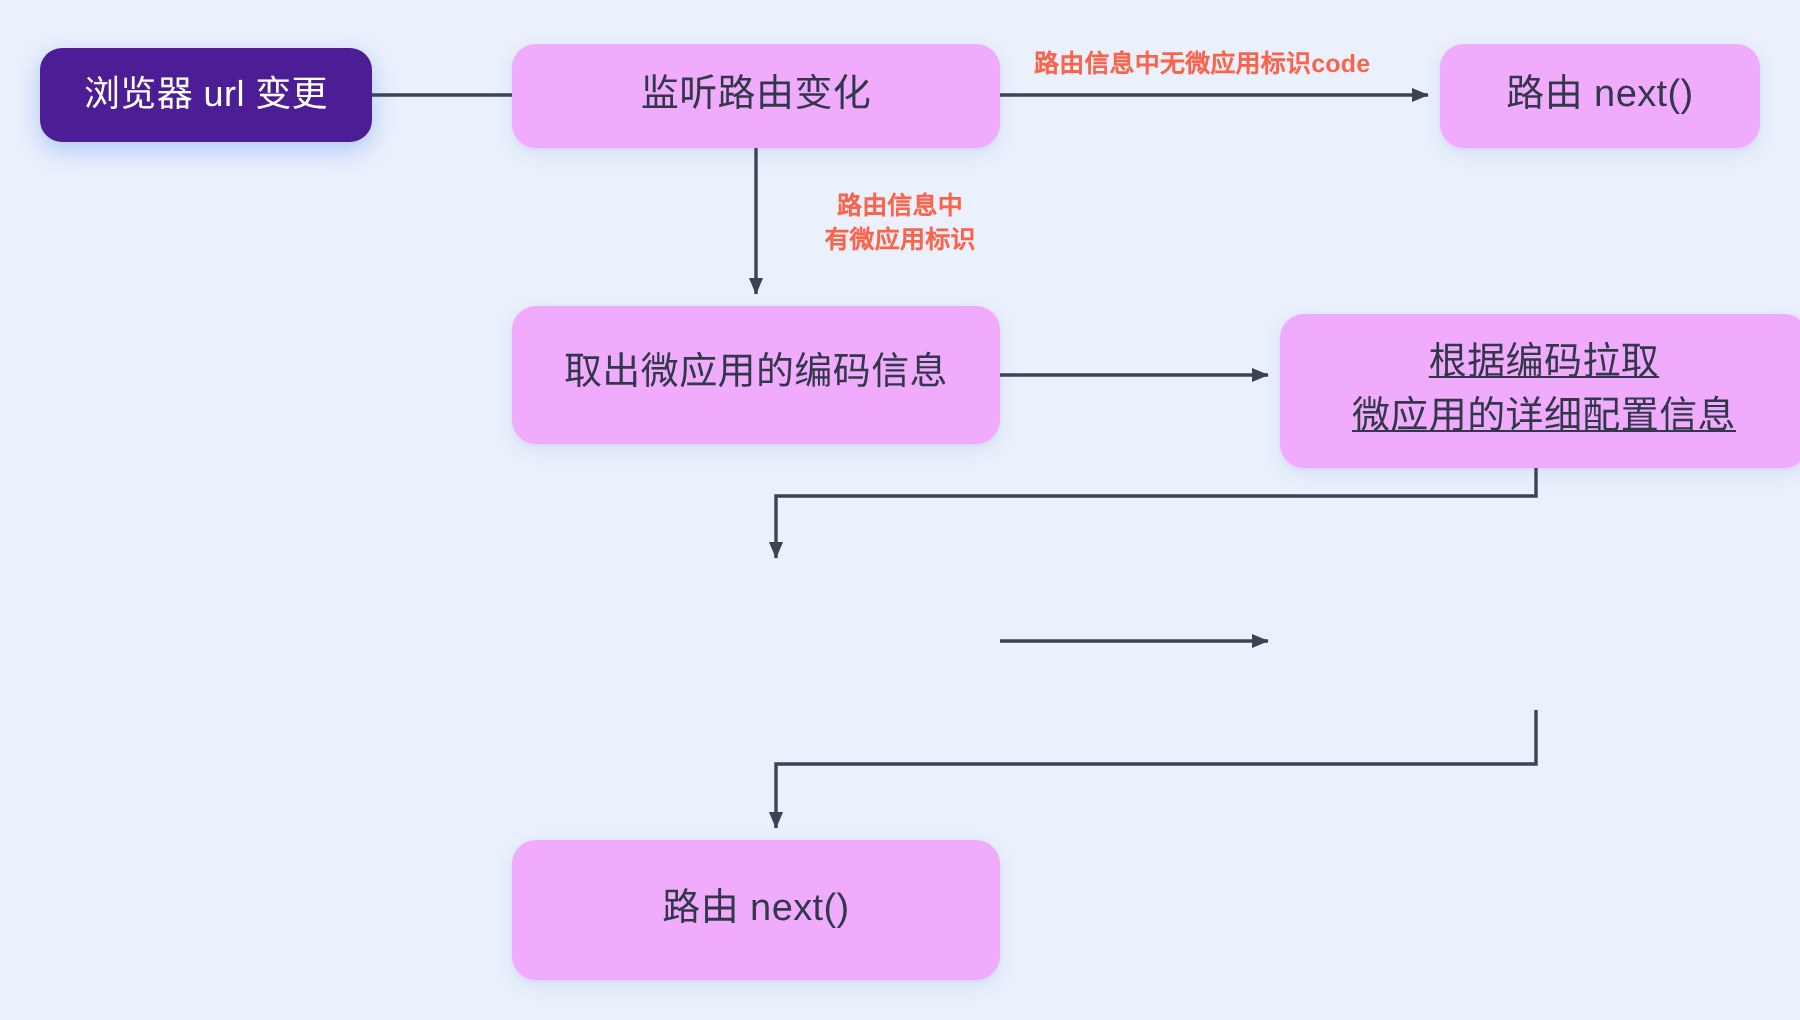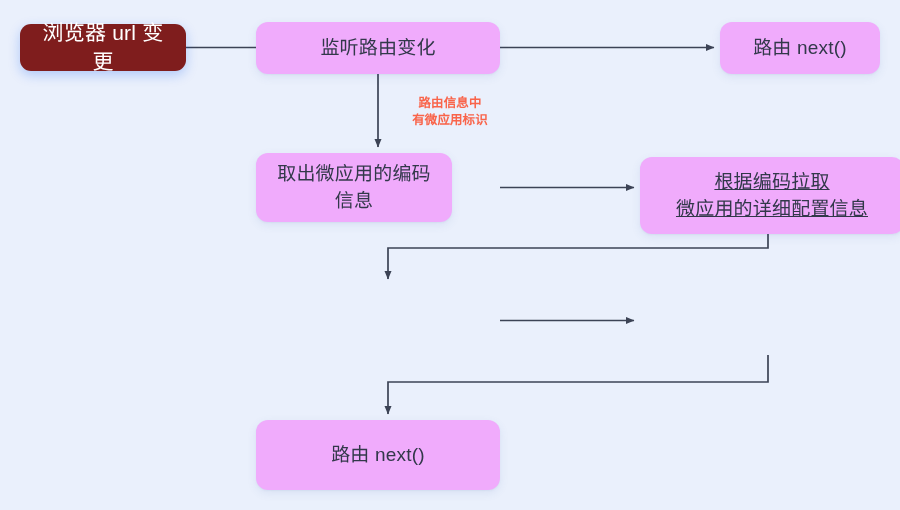--- a/index.html
+++ b/index.html
@@ -40,23 +40,23 @@
     letter-spacing: 0.2px;
   }
   .node-card {
     background: #f0abfc;
     color: #32384a;
     font-size: 19px;
     box-shadow: 0 3px 10px rgba(64, 96, 170, 0.10),
                 0 1px 2px rgba(64, 96, 170, 0.06);
   }
   .node-start {
-    background: #7f1d1d;
+    background: #4c1d95;
     color: #ffffff;
-    font-size: 21px;
+    font-size: 18px;
     border-radius: 11px;
     box-shadow: 0 4px 12px rgba(13, 87, 239, 0.26);
   }
   .node-text {
     display: block;
     white-space: pre-line;
     padding: 0 14px;
   }
   .edge-label {
     position: absolute;
@@ -107,32 +107,33 @@
   </div>
 
   <div class="node node-card" style="left:256px; top:22px; width:244px; height:52px;">
     <span class="node-text">监听路由变化</span>
   </div>
 
   <div class="node node-card" style="left:720px; top:22px; width:160px; height:52px;">
     <span class="node-text">路由 next()</span>
   </div>
 
-  <div class="node node-card" style="left:256px; top:153px; width:196px; height:69px;justify-content:flex-end;">
+  <div class="node node-card" style="left:256px; top:153px; width:244px; height:69px;">
     <span class="node-text">取出微应用的编码信息</span>
   </div>
 
   <div class="node node-card" style="left:640px; top:157px; width:264px; height:77px;text-decoration:underline;">
     <span class="node-text">根据编码拉取
 微应用的详细配置信息</span>
   </div>
 
 
 
   <div class="node node-card" style="left:256px; top:420px; width:244px; height:70px;">
     <span class="node-text">路由 next()</span>
   </div>
 
+  <div class="edge-label label-left" style="left:517px; top:24px; width:200px;">路由信息中无微应用标识code</div>
 
   <div class="edge-label label-center" style="left:390px; top:95px; width:120px;">路由信息中
 有微应用标识</div>
 
 </div>
 
 </body></html>

